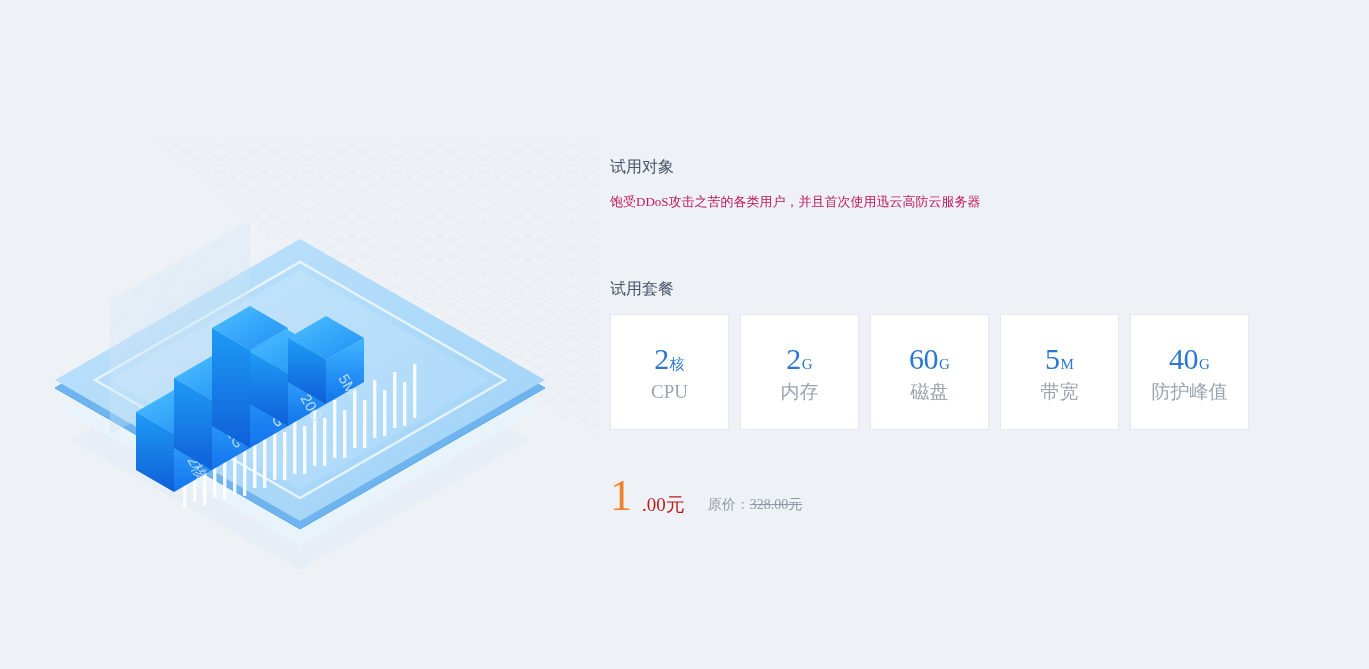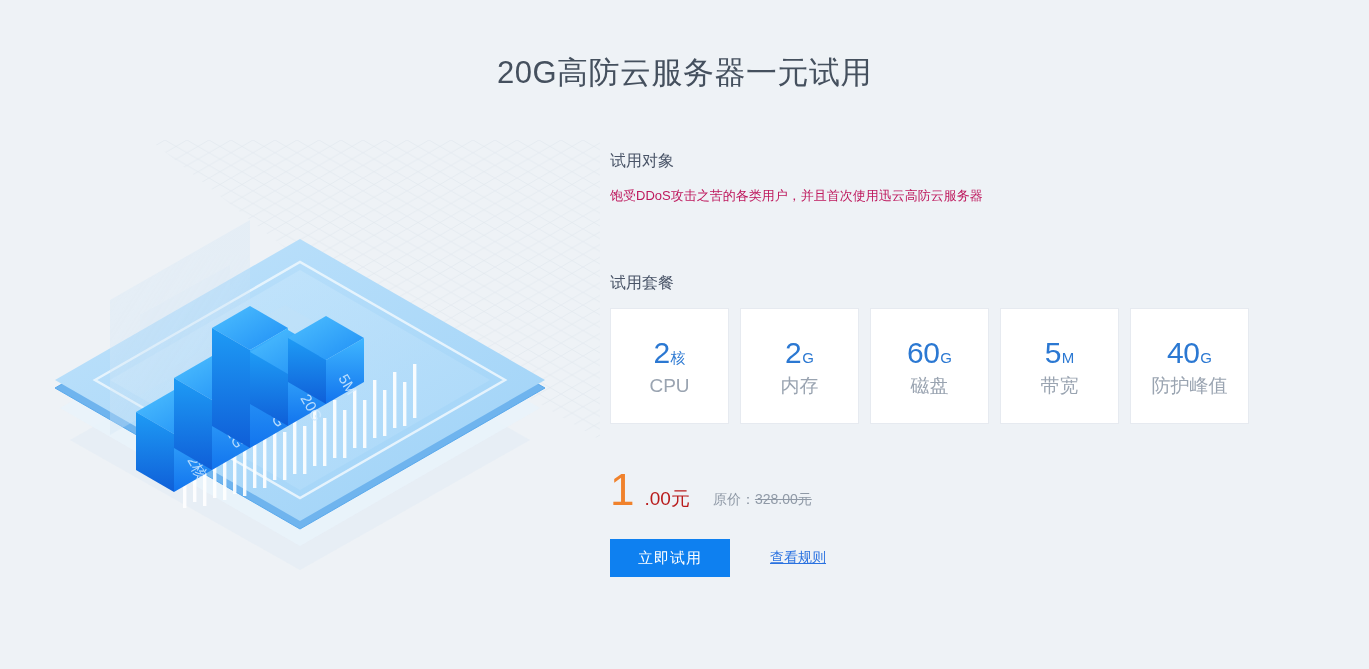--- a/index.html
+++ b/index.html
@@ -47,22 +47,23 @@
     height: 500px;
   }
   .illustration svg {
     display: block;
   }
 
   
   .details {
     position: absolute;
     left: 610px;
-    top: 150px;
+    top: 156px;
     width: 700px;
+    font-family: Liberation Serif, serif;
   }
 
   .section-head {
     font-size: 16px;
     color: #4a5568;
     font-weight: 400;
     margin: 0 0 14px 0;
     line-height: 22px;
   }
   .section-desc {
@@ -165,21 +166,20 @@
     color: #2a72e0;
     text-decoration: underline;
     cursor: pointer;
   }
 </style>
 </head>
 <body>
 
 <div class="page">
 
-  <h1 class="page-title">20G高防云服务器一元试用</h1>
 
   <div class="illustration">
     <svg width="600" height="500" viewBox="0 0 600 500" xmlns="http://www.w3.org/2000/svg">
       <defs>
 
         <pattern id="isoGrid" width="22" height="12.7" patternUnits="userSpaceOnUse" patternTransform="translate(0,0)">
           <path d="M0 6.35 L11 0 L22 6.35 L11 12.7 Z" fill="none" stroke="#dfe5ec" stroke-width="0.7"></path>
         </pattern>
 
         <linearGradient id="barA" x1="0" y1="0" x2="0" y2="1">
@@ -362,19 +362,15 @@
     </div>
 
     <div class="price-row">
       <span class="price-main">1</span>
       <span class="price-dec">.00元</span>
       <span class="price-orig">
         <span>原价：</span><span class="struck">328.00元</span>
       </span>
     </div>
 
-    <div class="action-row">
-      <button class="btn-primary">立即试用</button>
-      <a class="link-rules">查看规则</a>
-    </div>
 
   </div>
 </div>
 
 </body></html>

